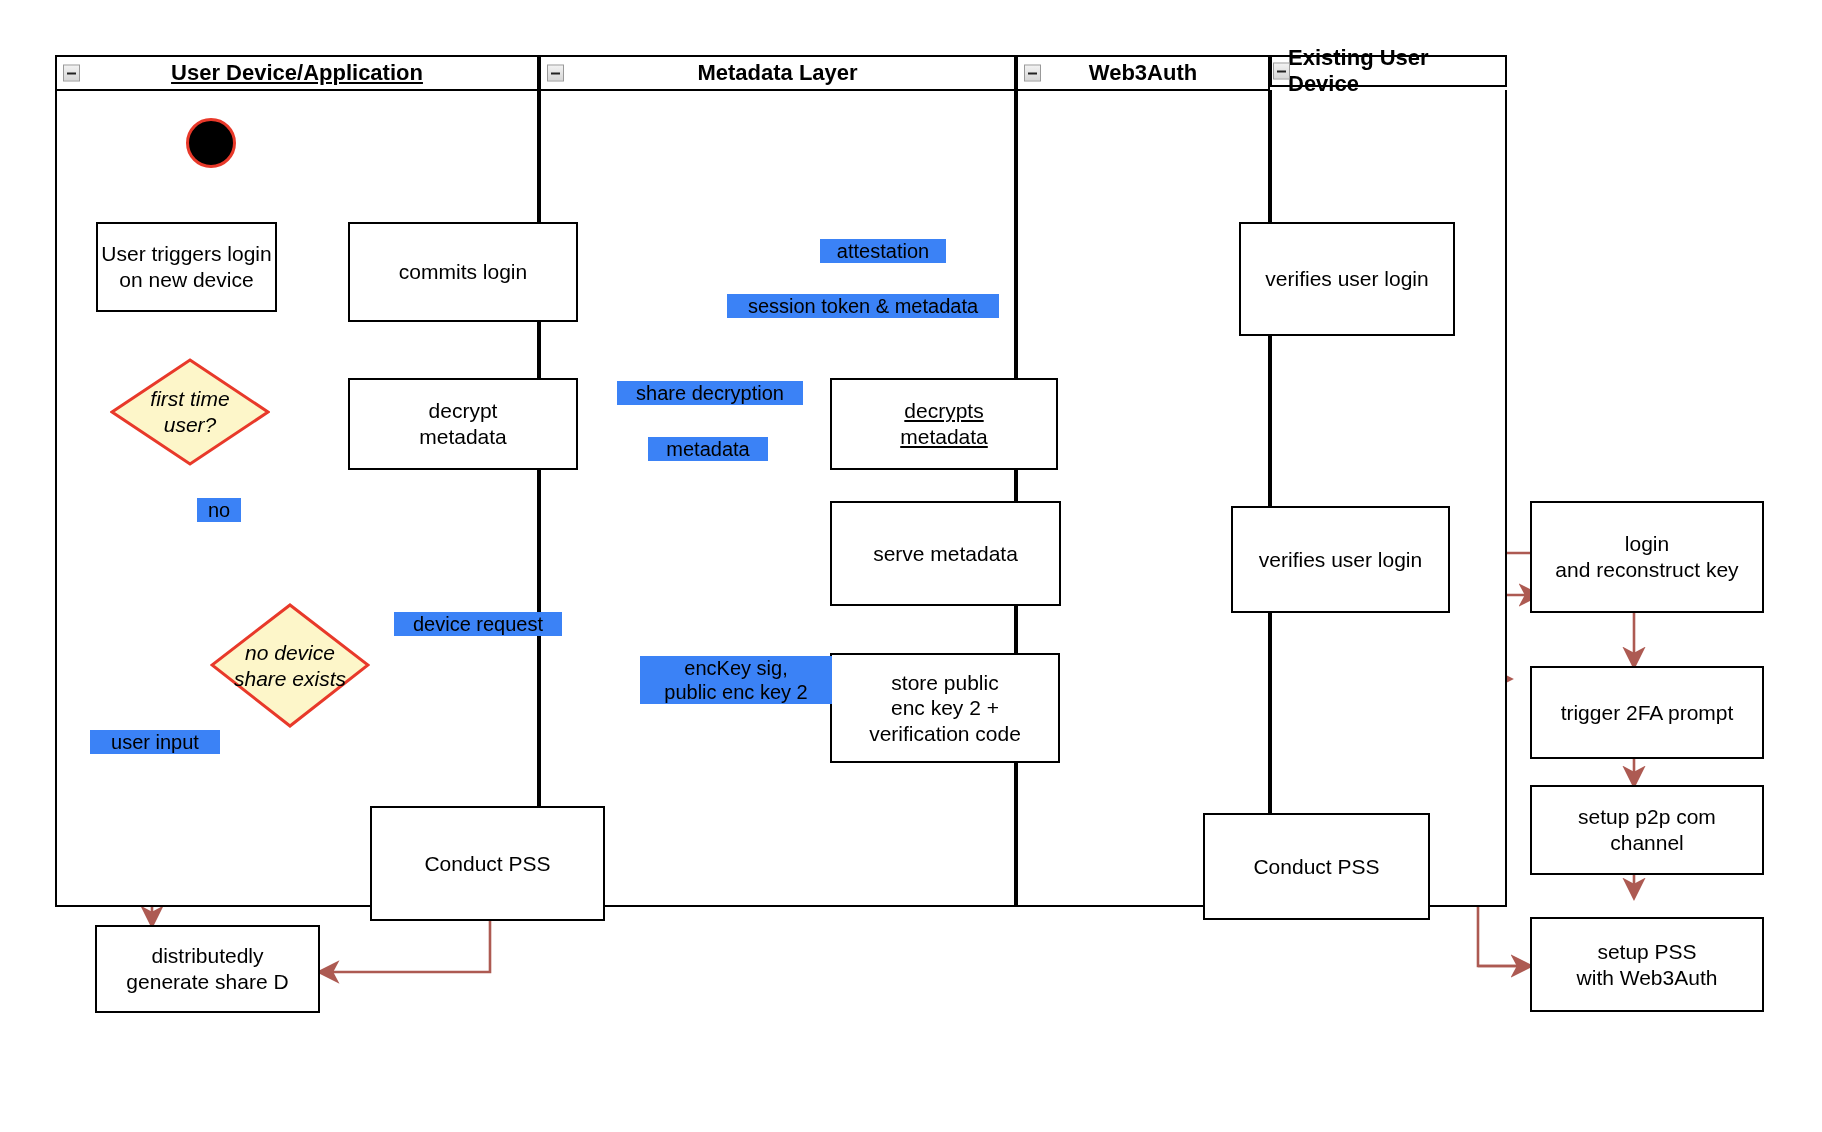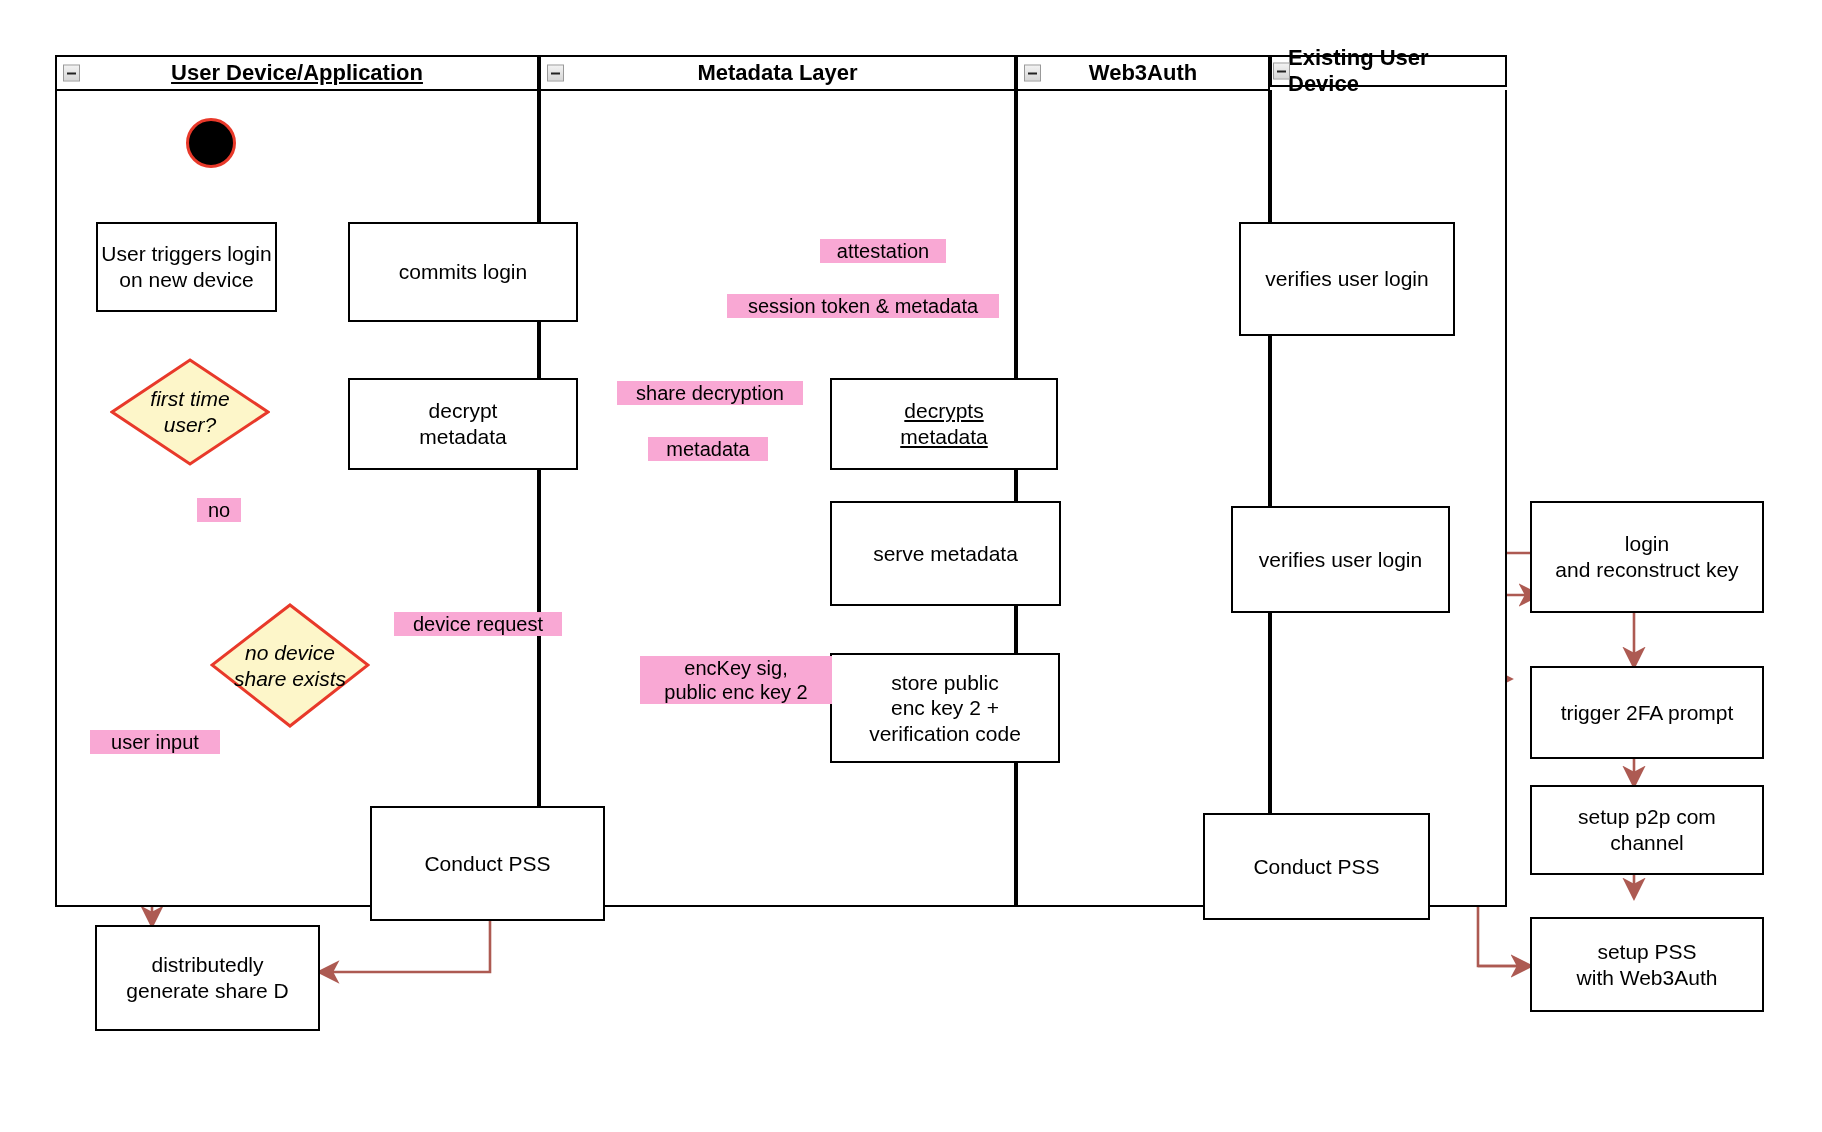--- a/index.html
+++ b/index.html
@@ -79,21 +79,21 @@
     top: 7px;
     width: 9px;
     height: 2px;
     background: #222222;
   }
   .edge-label {
     position: absolute;
     font-family: "Liberation Sans", sans-serif;
     font-size: 20px;
     color: #000000;
-    background: #f9a8d4;
+    background: #3b82f6;
     text-align: center;
     line-height: 1.2;
     white-space: pre-line;
     padding: 0 3px;
     z-index: 6;
   }
   .start-node {
     position: absolute;
     border-radius: 50%;
     background: #000000;
@@ -224,21 +224,21 @@
 on new device</div>
 
   <div class="node" style="left:348px; top:222px; width:230px; height:100px;">commits login</div>
 
   <div class="node" style="left:348px; top:378px; width:230px; height:92px;">decrypt
 metadata</div>
 
 
   <div class="node" style="left:370px; top:806px; width:235px; height:115px;">Conduct PSS</div>
 
-  <div class="node" style="left:95px; top:925px; width:225px; height:106px;">distributedly
+  <div class="node" style="left:95px; top:925px; width:225px; height:88px;">distributedly
 generate share D</div>
 
   <div class="node" style="left:830px; top:378px; width:228px; height:92px;text-decoration:underline;">decrypts
 metadata</div>
 
   <div class="node" style="left:830px; top:501px; width:231px; height:105px;">serve metadata</div>
 
   <div class="node" style="left:830px; top:653px; width:230px; height:110px;">store public
 enc key 2 +
 verification code</div>

